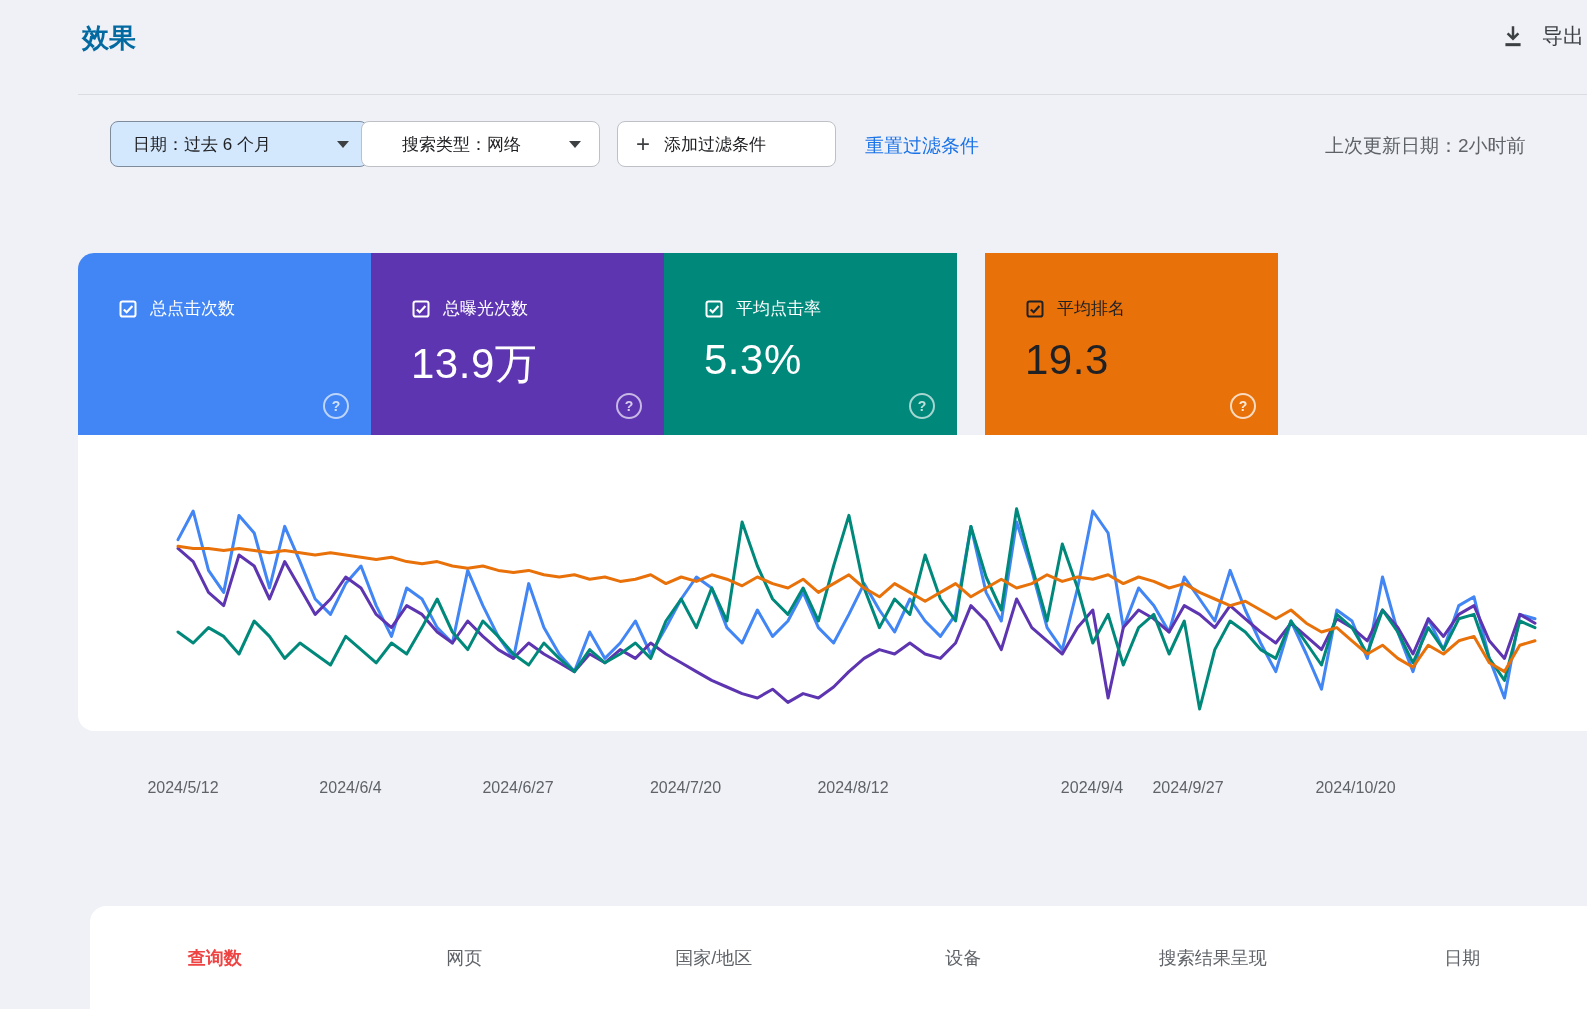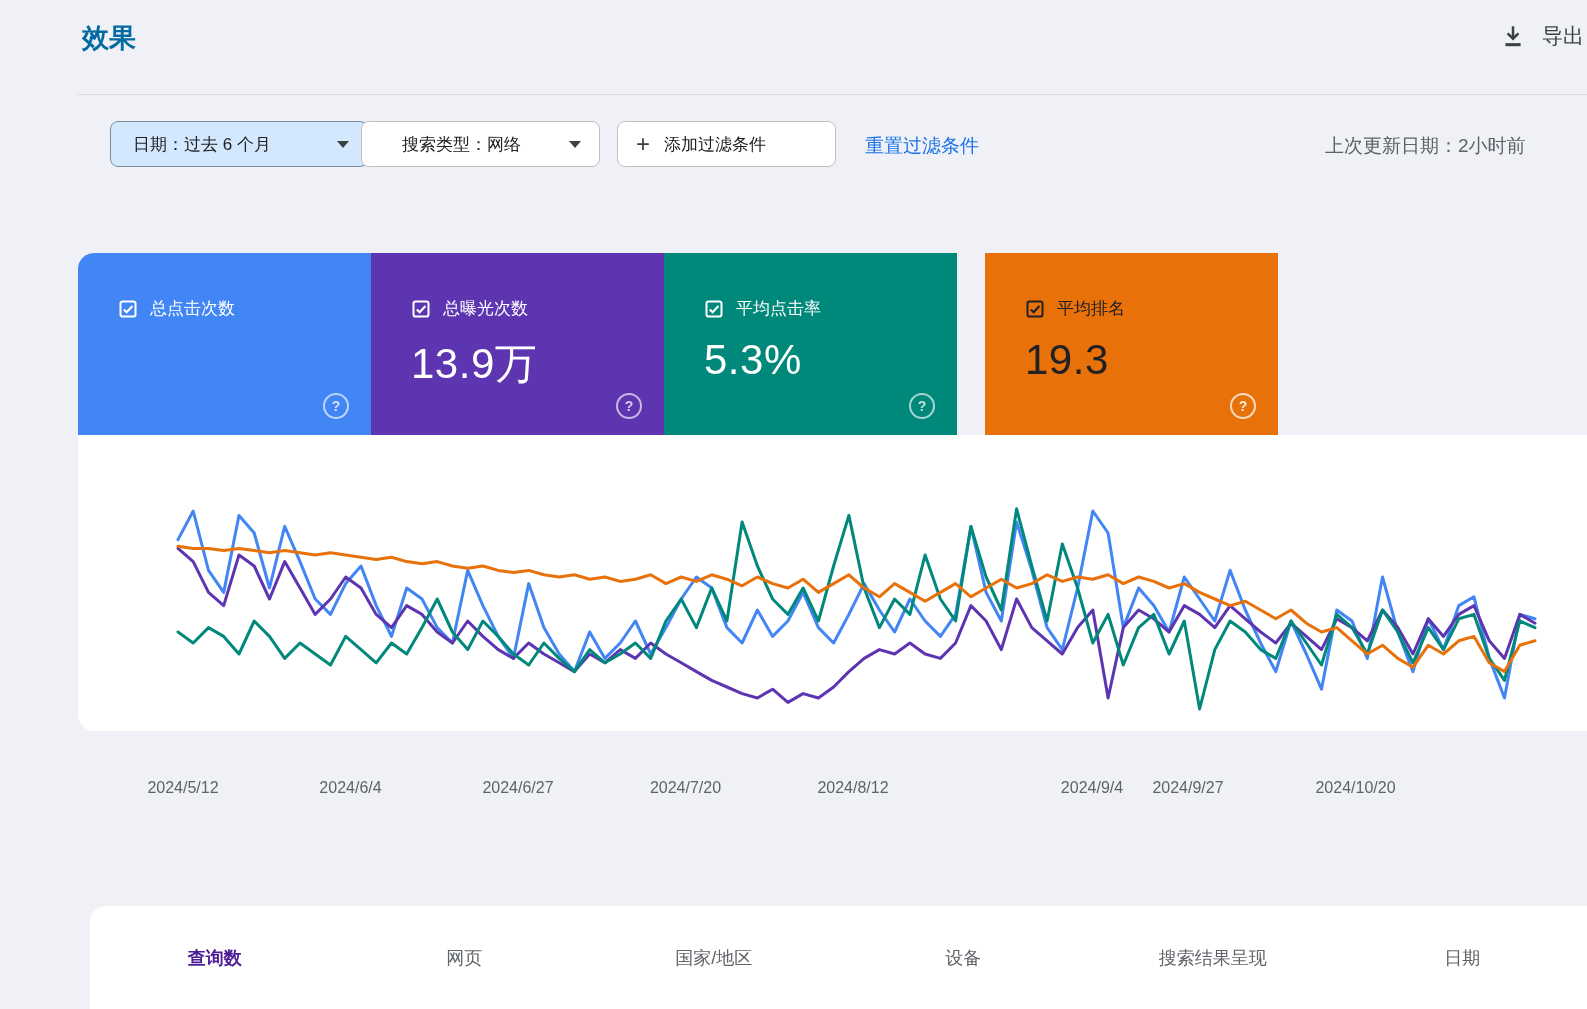--- a/index.html
+++ b/index.html
@@ -37,21 +37,21 @@
              border-radius:50%;font-size:14px;line-height:22px;text-align:center;color:rgba(255,255,255,0.75);font-weight:700;}
   
   .chart-card{position:absolute;left:78px;top:435px;width:1509px;height:296px;background:#fff;border-bottom-left-radius:16px;}
   .chart-svg{position:absolute;left:0;top:0;width:1509px;height:400px;}
   .x-labels{position:absolute;left:0;top:344px;width:1509px;height:24px;}
   .x-labels span{position:absolute;transform:translateX(-50%);font-size:16px;color:#5f6368;white-space:nowrap;}
   
   .bottom-card{position:absolute;left:90px;top:906px;width:1497px;height:120px;background:#fff;border-top-left-radius:16px;}
   .tabs-row{display:flex;padding-top:34px;}
   .tab{flex:1;text-align:center;font-size:18px;color:#5f6368;cursor:pointer;padding:6px 0;}
-  .tab.active{color:#4c1d95;font-weight:700;}
+  .tab.active{color:#ef4444;font-weight:700;}
 </style>
 </head>
 <body>
 
 <div class="page-title">效果</div>
 <div class="export-wrap">
   <svg width="26" height="26" viewBox="0 0 24 24">
     <path d="M12 3v11M7 9.5L12 14.5L17 9.5" fill="none" stroke="#3c4043" stroke-width="2.3"></path>
     <path d="M5 20h14" stroke="#3c4043" stroke-width="2.8"></path>
   </svg>

